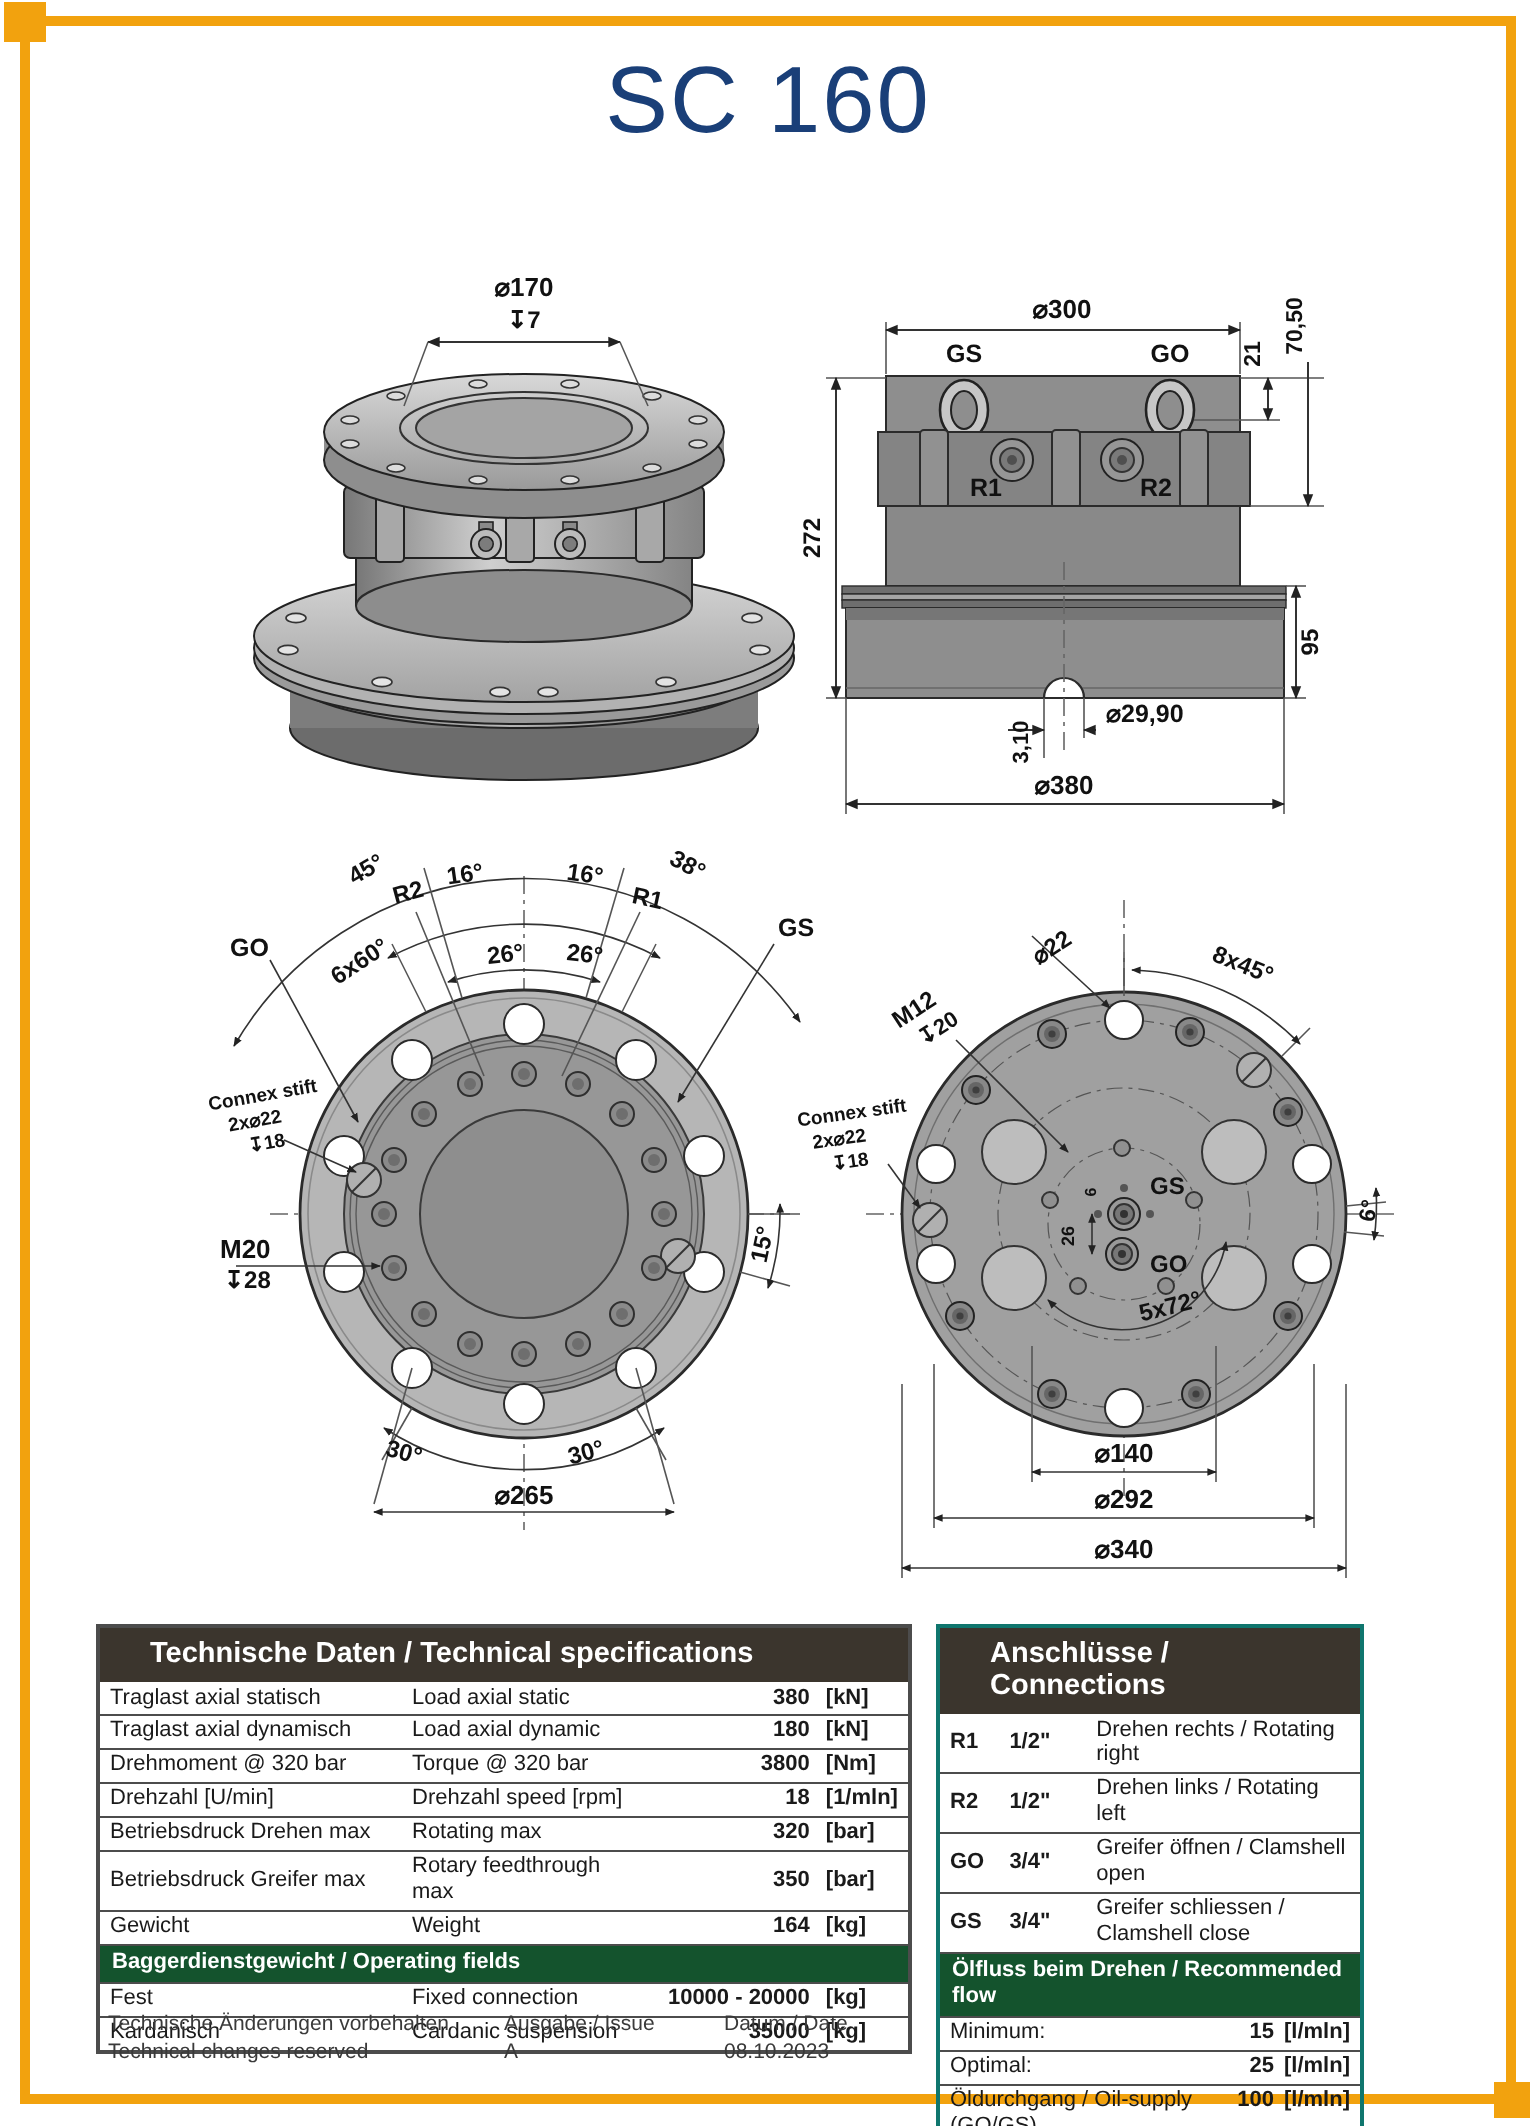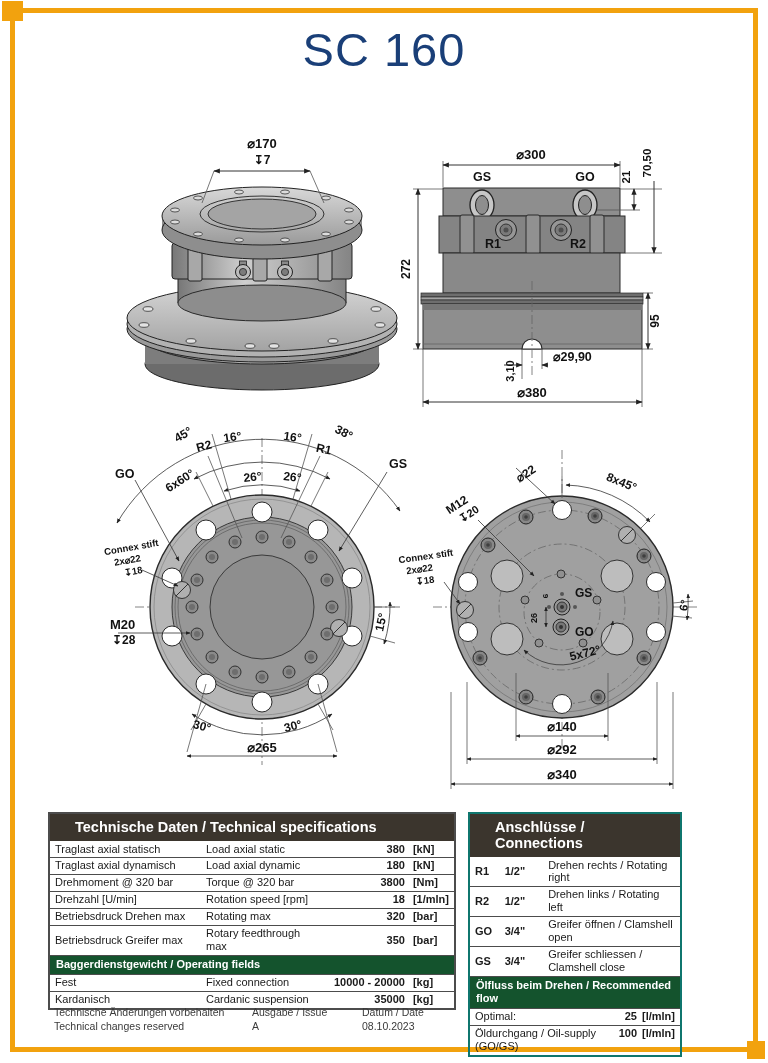--- a/index.html
+++ b/index.html
@@ -528,35 +528,41 @@
         <td class="c-unit">[kN]</td>
       </tr>
     <tr>
         <td>Drehmoment @ 320 bar</td>
         <td>Torque @ 320 bar</td>
         <td class="c-val">3800</td>
         <td class="c-unit">[Nm]</td>
       </tr>
     <tr>
         <td>Drehzahl [U/min]</td>
-        <td>Rotation speed [rpm]</td>
+        <td>Drehzahl speed [rpm]</td>
         <td class="c-val">18</td>
         <td class="c-unit">[1/mln]</td>
       </tr>
     <tr>
         <td>Betriebsdruck Drehen max</td>
         <td>Rotating max</td>
         <td class="c-val">320</td>
         <td class="c-unit">[bar]</td>
       </tr>
     <tr>
         <td>Betriebsdruck Greifer max</td>
         <td>Rotary feedthrough max</td>
         <td class="c-val">350</td>
         <td class="c-unit">[bar]</td>
+      </tr>
+    <tr>
+        <td>Gewicht</td>
+        <td>Weight</td>
+        <td class="c-val">164</td>
+        <td class="c-unit">[kg]</td>
       </tr>
     <tr class="band">
         <td colspan="4">Baggerdienstgewicht / Operating fields</td>
       </tr>
     <tr>
         <td>Fest</td>
         <td>Fixed connection</td>
         <td class="c-val">10000 - 20000</td>
         <td class="c-unit">[kg]</td>
       </tr>
@@ -599,20 +605,28 @@
     <tr>
         <td class="c-port">GS</td>
         <td class="c-size">3/4"</td>
       <td>
           <span style="display:block">Greifer schliessen /</span>
           <span style="display:block">Clamshell close</span>
         </td>
       </tr>
     <tr class="band">
         <td colspan="3">Ölfluss beim Drehen / Recommended flow</td>
+      </tr>
+    <tr>
+        <td colspan="3">
+          <div class="flowline">
+            <span>Minimum:</span>
+            <span class="fv"><span>15</span><span class="u">[l/mln]</span></span>
+          </div>
+        </td>
       </tr>
     <tr>
         <td colspan="3">
           <div class="flowline">
             <span>Optimal:</span>
             <span class="fv"><span>25</span><span class="u">[l/mln]</span></span>
           </div>
         </td>
       </tr>
     <tr>

